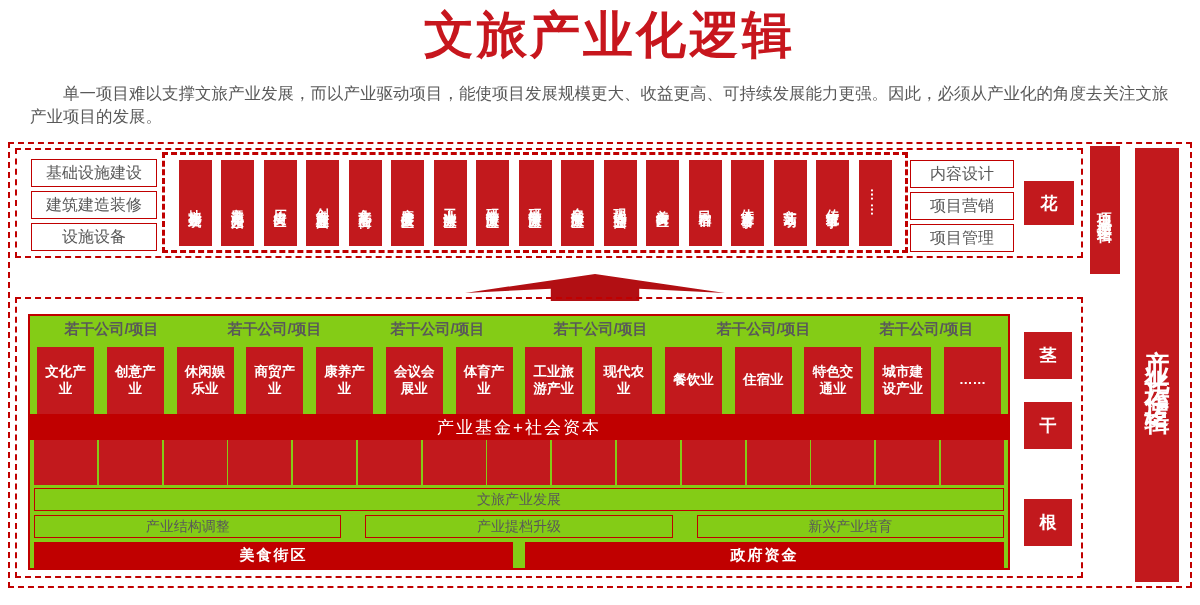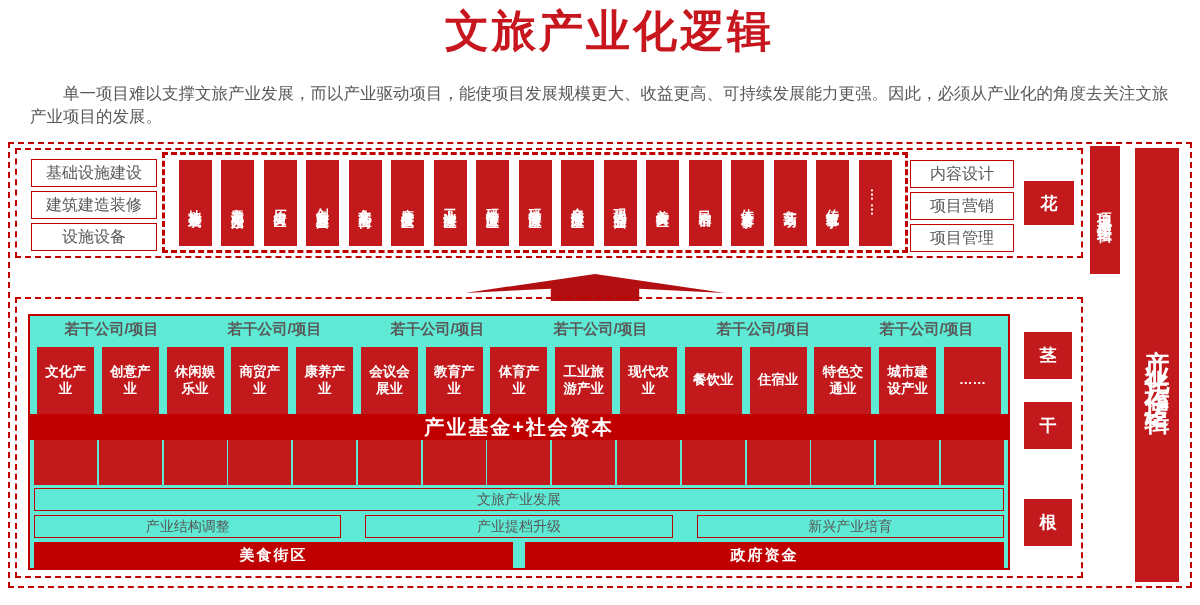--- a/index.html
+++ b/index.html
@@ -7,21 +7,21 @@
     --box-red:#c2191d;
     --deep-red:#b20f13;
     --gray:#595959;
   }
   *{box-sizing:border-box;margin:0;padding:0;}
   html,body{background:#fff;}
   body{font-family:"Liberation Sans","DejaVu Sans",sans-serif;}
   #canvas{position:relative;width:1200px;height:605px;background:#fff;overflow:hidden;}
 
   .page-title{position:absolute;left:0;top:2px;width:100%;text-align:center;
-    font-size:44px;font-weight:900;letter-spacing:3px;color:#c7161d;padding-left:19px;}
+    font-size:50px;font-weight:900;letter-spacing:3px;color:#c7161d;padding-left:19px;}
   .intro{position:absolute;left:30px;top:82px;width:1142px;font-size:16.5px;
     line-height:1.4;color:var(--gray);text-indent:2em;}
 
   .outer-frame{position:absolute;left:8px;top:142px;width:1184px;height:446px;
     border:2px dashed var(--red);}
 
   
   .project-frame{position:absolute;left:15px;top:148px;width:1068px;height:110px;
     border:2px dashed var(--red);}
   .support-col{position:absolute;left:14px;top:9px;width:126px;}
@@ -43,28 +43,28 @@
   .project-logic-bar{left:1090px;top:146px;width:30px;height:128px;font-size:15px;letter-spacing:3px;}
   .industrial-logic-bar{left:1135px;top:148px;width:44px;height:434px;font-size:25px;letter-spacing:10px;}
 
   .up-arrow{position:absolute;left:465px;top:274px;width:260px;height:27px;background:var(--deep-red);
     clip-path:polygon(0% 70%,50% 0%,100% 70%,67% 55%,67% 100%,33% 100%,33% 55%);}
 
   
   .industry-frame{position:absolute;left:15px;top:297px;width:1068px;height:281px;
     border:2px dashed var(--red);}
   .group-box{position:absolute;left:11px;top:15px;width:982px;height:256px;
-    border:2px solid var(--red);background:#5eead4;}
+    border:2px solid var(--red);background:#84cc16;}
   .labels-row{display:flex;margin-top:4px;height:24px;}
   .group-label{flex:1;text-align:center;font-size:15px;font-weight:bold;color:var(--gray);}
   .comb-row{display:flex;justify-content:space-between;padding:0 7px;margin-top:3px;}
   .industry-box{width:57px;height:67px;background:var(--box-red);color:#fff;
     font-size:13.5px;font-weight:bold;text-align:center;line-height:1.2;
     display:flex;align-items:center;justify-content:center;word-break:break-all;padding:0 5px;}
-  .fund-bar{height:26px;background:var(--red);color:#fff;font-size:20px;font-weight:bold;
+  .fund-bar{height:26px;background:var(--red);color:#fff;font-size:17px;font-weight:normal;
     display:flex;align-items:center;justify-content:center;letter-spacing:2px;}
   .stems-row{display:flex;justify-content:space-between;padding:0 4px;}
   .stem{width:63px;height:45px;background:var(--box-red);}
   .dev-box{margin:3px 4px 0 4px;height:23px;line-height:21px;border:1.5px solid var(--red);
     color:var(--gray);font-size:14px;text-align:center;}
   .strategy-row{display:flex;gap:24px;margin:4px 4px 0 4px;}
   .strategy-box{flex:1;height:23px;line-height:21px;border:1.5px solid var(--red);
     color:var(--gray);font-size:14px;text-align:center;}
   .gov-row{display:flex;gap:12px;margin:4px 4px 0 4px;}
   .gov-bar{flex:1;height:26px;background:var(--red);color:#fff;font-size:15px;
@@ -136,21 +136,20 @@
         <span class="group-label">若干公司/项目</span>
       </div>
 
       <div class="comb-row">
         <div class="industry-box">文化产业</div>
         <div class="industry-box">创意产业</div>
         <div class="industry-box">休闲娱乐业</div>
         <div class="industry-box">商贸产业</div>
         <div class="industry-box">康养产业</div>
         <div class="industry-box">会议会展业</div>
-        <div class="industry-box">教育产业</div>
         <div class="industry-box">体育产业</div>
         <div class="industry-box">工业旅游产业</div>
         <div class="industry-box">现代农业</div>
         <div class="industry-box">餐饮业</div>
         <div class="industry-box">住宿业</div>
         <div class="industry-box">特色交通业</div>
         <div class="industry-box">城市建设产业</div>
         <div class="industry-box">……</div>
       </div>
 

